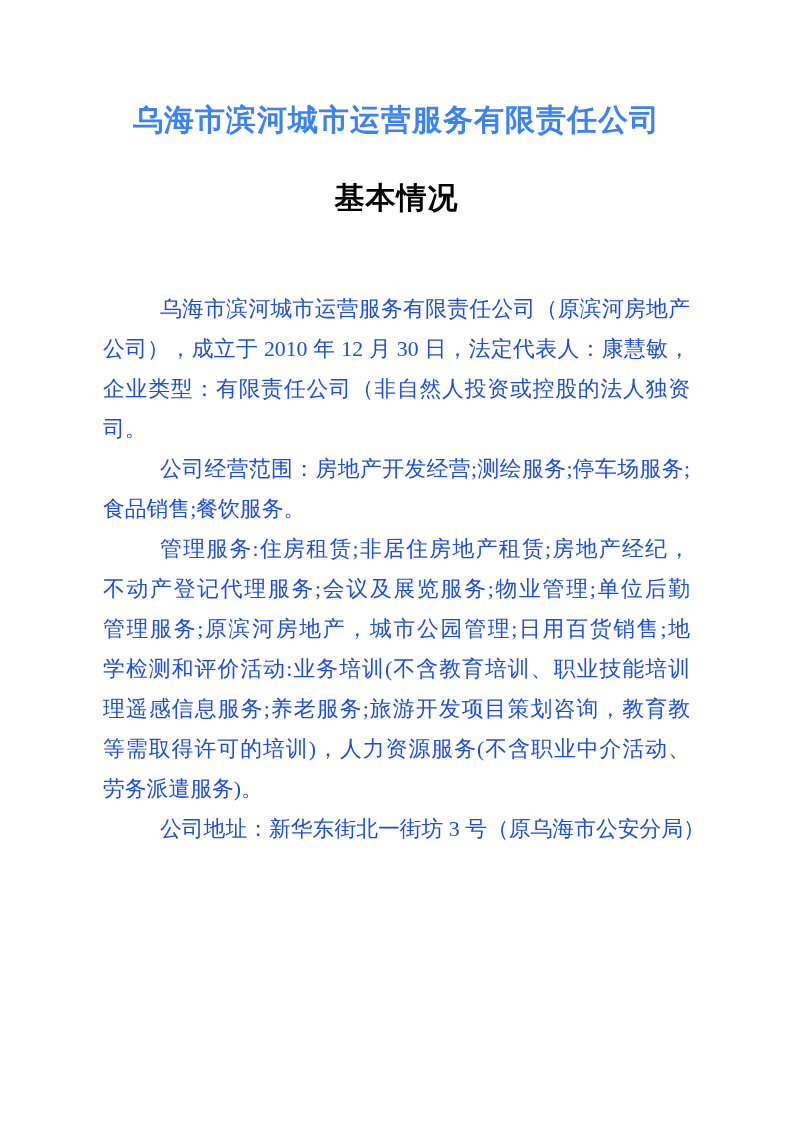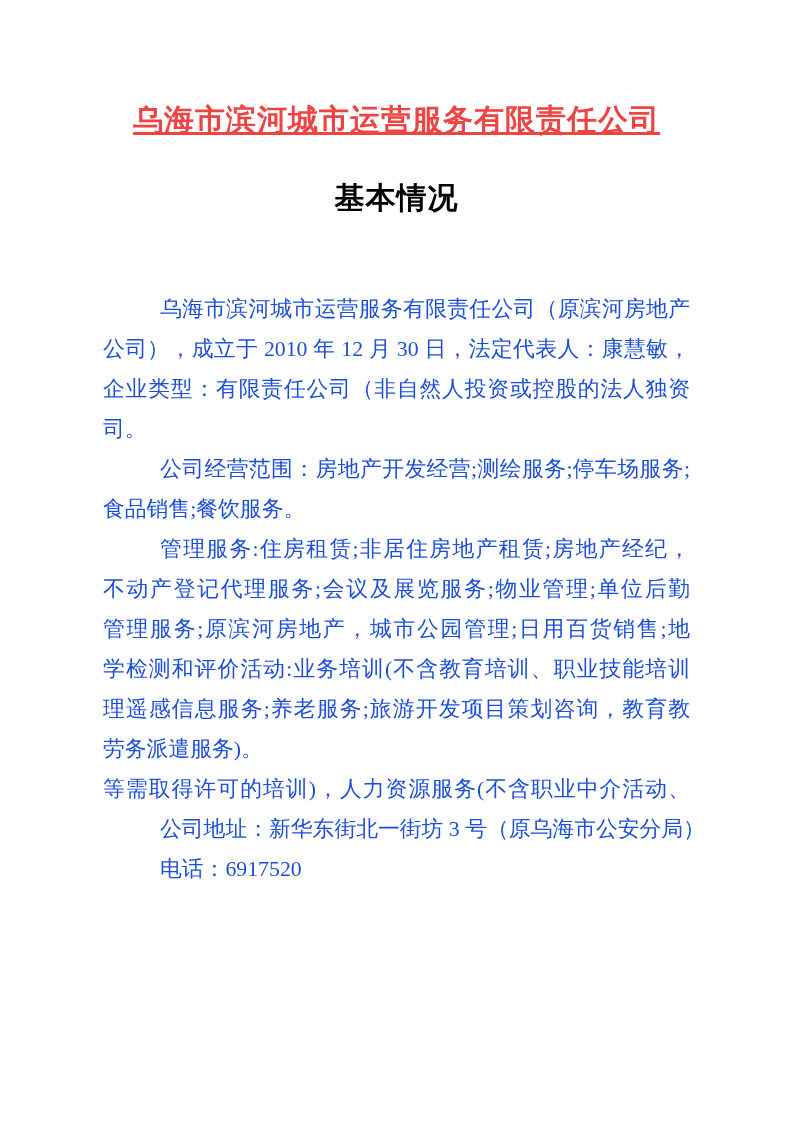--- a/index.html
+++ b/index.html
@@ -18,22 +18,21 @@
     top: 101px;
     left: 0;
     width: 793px;
     text-align: center;
   }
   .doc-title {
     font-size: 30px;
     font-weight: 700;
     line-height: 38px;
     letter-spacing: 1px;
-    color: #ef4444;
-    text-decoration: underline;
+    color: #3b82f6;
   }
   .doc-subtitle {
     margin-top: 40px;
     font-size: 30px;
     font-weight: 700;
     line-height: 38px;
     letter-spacing: 1px;
     color: #000000;
   }
   .body-text {
@@ -83,27 +82,24 @@
       <span class="line indent">公司经营范围：房地产开发经营;测绘服务;停车场服务;</span>
       <span class="line no-fill">食品销售;餐饮服务。</span>
     </div>
 
     <div>
       <span class="line indent">管理服务:住房租赁;非居住房地产租赁;房地产经纪，</span>
       <span class="line">不动产登记代理服务;会议及展览服务;物业管理;单位后勤</span>
       <span class="line">管理服务;原滨河房地产，城市公园管理;日用百货销售;地</span>
       <span class="line">学检测和评价活动:业务培训(不含教育培训、职业技能培训</span>
       <span class="line">理遥感信息服务;养老服务;旅游开发项目策划咨询，教育教</span>
+      <span class="line">等需取得许可的培训)，人力资源服务(不含职业中介活动、</span>
       <span class="line no-fill">劳务派遣服务)。</span>
-      <span class="line">等需取得许可的培训)，人力资源服务(不含职业中介活动、</span>
     </div>
 
     <div>
       <span class="line indent no-fill">公司地址：新华东街北一街坊 3 号（原乌海市公安分局）</span>
     </div>
 
-    <div>
-      <span class="line indent no-fill">电话：6917520</span>
-    </div>
 
   </div>
 
 </div>
 
 </body></html>

